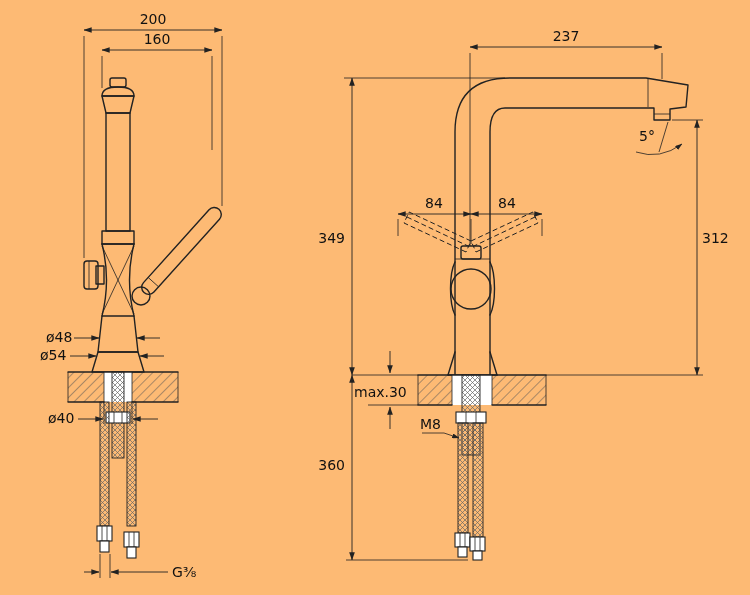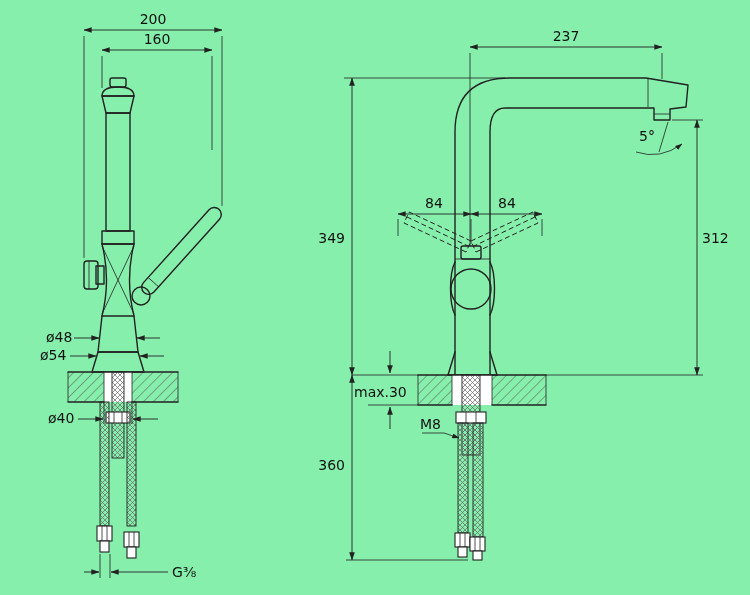--- a/index.html
+++ b/index.html
@@ -1,17 +1,17 @@
 <!DOCTYPE html>
 <html><head>
 <meta charset="utf-8">
 <title>Drawing</title>
 <style>
   html,body{margin:0;padding:0;background:#ffffff;}
-  .sheet{position:relative;width:750px;height:595px;background:#86efac;overflow:hidden;}
+  .sheet{position:relative;width:750px;height:595px;background:#fdba74;overflow:hidden;}
   svg{display:block;}
   svg text{font-family:"DejaVu Sans","Liberation Sans",sans-serif;font-size:14px;fill:#111111;}
   .obj{fill:none;stroke:#222222;stroke-width:1.4;stroke-linejoin:round;stroke-linecap:round;}
   .thin{fill:none;stroke:#222222;stroke-width:0.8;}
   .dim{fill:none;stroke:#222222;stroke-width:0.9;}
   .dash{fill:none;stroke:#222222;stroke-width:1;stroke-dasharray:5 3;}
   .wfill{fill:#ffffff;stroke:#222222;stroke-width:1.1;}
 </style>
 </head>
 <body>

